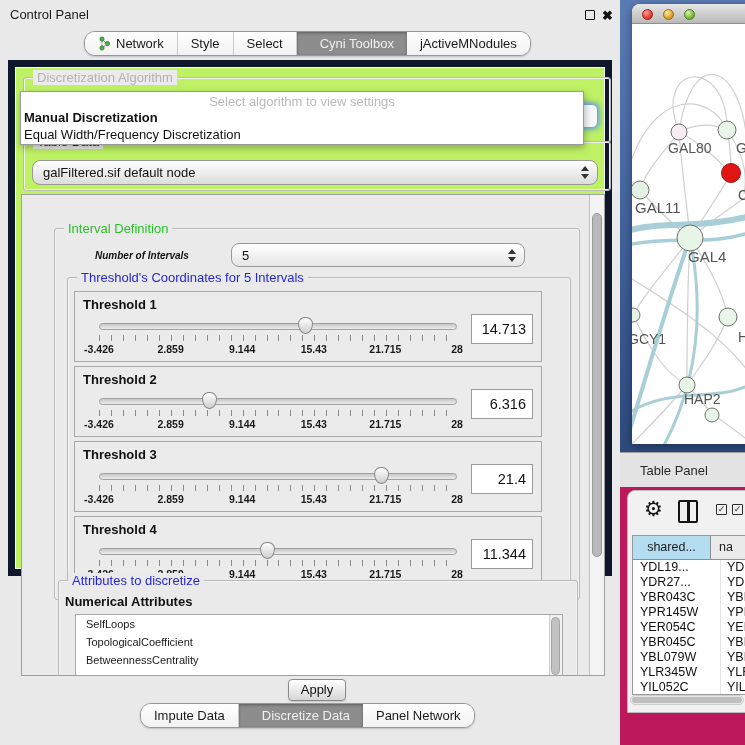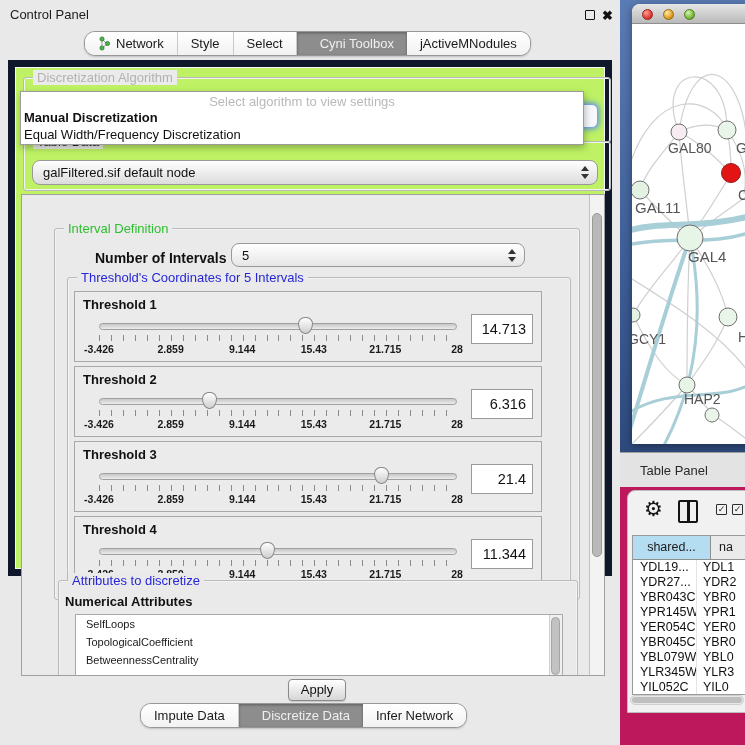--- a/index.html
+++ b/index.html
@@ -45,21 +45,21 @@
   .spinner .up { position:absolute; top:1px; left:0; width:0; height:0; border-left:4.5px solid transparent; border-right:4.5px solid transparent; border-bottom:5px solid #333; }
   .spinner .dn { position:absolute; bottom:1px; left:0; width:0; height:0; border-left:4.5px solid transparent; border-right:4.5px solid transparent; border-top:5px solid #333; }
   #tabledata-combo { left:8px; top:18px; width:566px; height:25px; }
 
   #scrollwrap { left:6px; top:127px; width:584px; height:482px; border:1px solid #9f9f9f; background:#eaeaea; overflow:hidden; }
   #vscroll { right:0; top:0; width:15px; height:480px; background:#f3f3f3; border-left:1px solid #c2c2c2; }
   #vscroll .thumb { position:absolute; left:2px; top:18px; width:10px; height:344px; background:#b9b9b9; border:1px solid #9a9a9a; border-radius:6px; cursor:grab; }
 
   #interval-group { left:32px; top:13px; width:526px; height:372px; background:#eaeaea;margin-top:20px; }
   #interval-group > .grouptitle { color:#2dbf2d; background:#eaeaea; }
-  #numint-label { left:40px; top:21px; font-size:14px; font-weight:700; color:#111; }
+  #numint-label { left:40px; top:21px; font-size:10px; font-weight:700; color:#111;font-style:italic; }
   #numint-combo { left:176px; top:14px; width:294px; height:24px; background:linear-gradient(#ffffff,#e6e6e6); }
 
   #thr-group { left:12px; top:48px; width:504px; height:318px; }
   #thr-group > .grouptitle { color:#2626d8; background:#eaeaea; }
 
   .thrbox { position:absolute; left:6px; width:468px; height:71px; border:1px solid #a8a8a8; background:#ebebeb; }
   .thrbox .tlabel { position:absolute; left:8px; top:5px; font-size:13px; font-weight:700; color:#111; }
   .sliderzone { position:absolute; left:24px; top:24px; width:358px; height:44px; }
   .track { position:absolute; left:0; right:0; top:7px; height:7px; border:1px solid #a0a0a0; border-radius:4px; background:linear-gradient(#c7c7c7,#ececec); }
   .sl-thumb { position:absolute; top:1px; width:15px; height:17px; background:linear-gradient(#fefefe,#cfcfcf); border:1px solid #878787; border-radius:7px 7px 50% 50% / 7px 7px 11px 11px; cursor:grab; }
@@ -98,21 +98,21 @@
   .mini-check { position:absolute; top:13px; width:11px; height:11px; border:1.6px solid #2c2c2c; border-radius:1px; font-size:9px; line-height:9px; text-align:center; color:#2c2c2c; cursor:pointer; }
   #check1 { left:88px; } #check2 { left:104px; }
 
   #tp-table { left:4px; top:44px; width:130px; height:160px; background:#fff; border:1px solid #9a9a9a; overflow:hidden; }
   #tp-thead { display:flex; height:24px; border-bottom:1px solid #8f8f8f; }
   .th { font-size:12.5px; color:#1a1a1a; line-height:23px; text-align:center; cursor:pointer; }
   #th-shared { width:78px; background:#b5ddf1; border-right:1px solid #8f8f8f; }
   #th-name { flex:1; background:#eaeaea; text-align:left; padding-left:8px; }
   .trow { display:flex; height:15px; cursor:pointer; }
   .td { font-size:12.5px; color:#111; line-height:15px; white-space:nowrap; overflow:hidden; }
-  .td.c1 { width:64px; padding-left:7px; border-right:1px solid #e4e4e4; }
+  .td.c1 { width:88px; padding-left:7px; border-right:1px solid #e4e4e4; }
   .td.c2 { flex:1; padding-left:6px; }
   #tp-hscroll { left:2px; top:204px; width:114px; height:10px; background:#e8e8e8; border:1px solid #cfcfcf; border-radius:5px; }
   #tp-hscroll .thumb { position:absolute; left:1px; top:1px; width:110px; height:6px; background:#bfbfbf; border-radius:4px; cursor:grab; }
 
   svg text { font-family:"Liberation Sans", sans-serif; }
 </style>
 </head>
 <body>
 
 <div id="root">
@@ -277,21 +277,21 @@
   </div>
 
   <div class="abs segbar" id="bottom-tabs">
     <div class="seg">
         <span>Impute Data</span>
       </div>
     <div class="seg selected">
         <span>Discretize Data</span>
       </div>
     <div class="seg">
-        <span>Infer Network</span>
+        <span>Panel Network</span>
       </div>
   </div>
 
   <div class="abs" id="right-pane">
     <div class="abs" id="blue-bg"></div>
 
     <div class="abs" id="mac-win">
       <div class="abs" id="mac-titlebar">
         <span class="light" id="light-red"></span>
         <span class="light" id="light-yellow"></span>

